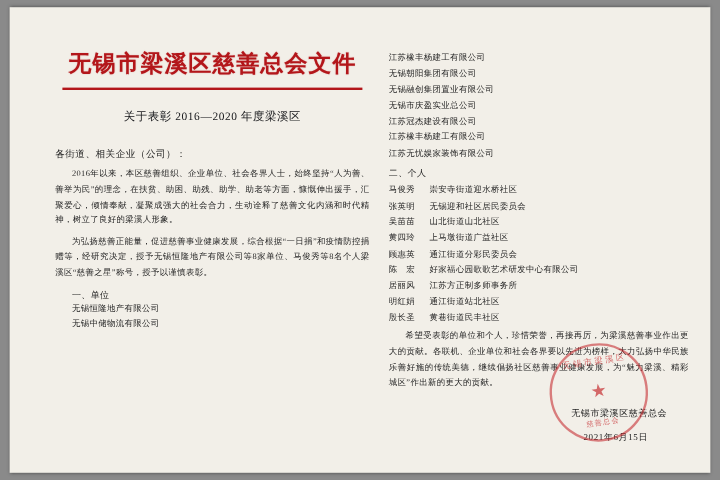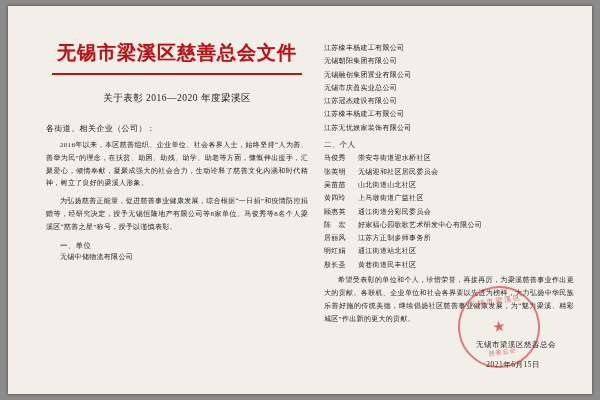--- a/index.html
+++ b/index.html
@@ -211,20 +211,21 @@
       <div class="subject">
         <div>关于表彰 2016—2020 年度梁溪区</div>
       </div>
 
       <div class="salutation">各街道、相关企业（公司）：</div>
 
       <div class="para">2016年以来，本区慈善组织、企业单位、社会各界人士，始终坚持“人为善、善举为民”的理念，在扶贫、助困、助残、助学、助老等方面，慷慨伸出援手，汇聚爱心，倾情奉献，凝聚成强大的社会合力，生动诠释了慈善文化内涵和时代精神，树立了良好的梁溪人形象。</div>
       <div class="para">为弘扬慈善正能量，促进慈善事业健康发展，综合根据“一日捐”和疫情防控捐赠等，经研究决定，授予无锡恒隆地产有限公司等8家单位、马俊秀等8名个人梁溪区“慈善之星”称号，授予以谨慎表彰。</div>
 
       <div class="sec-head">一、单位</div>
+      <div class="list-line">无锡恒隆地产有限公司</div>
       <div class="list-line">无锡中储物流有限公司</div>
     </div>
 
     <div class="col col-right">
       <div class="r-line">江苏橡丰杨建工有限公司</div>
       <div class="r-line">无锡朝阳集团有限公司</div>
       <div class="r-line">无锡融创集团置业有限公司</div>
       <div class="r-line">无锡市庆盈实业总公司</div>
       <div class="r-line">江苏冠杰建设有限公司</div>
       <div class="r-line">江苏橡丰杨建工有限公司</div>

